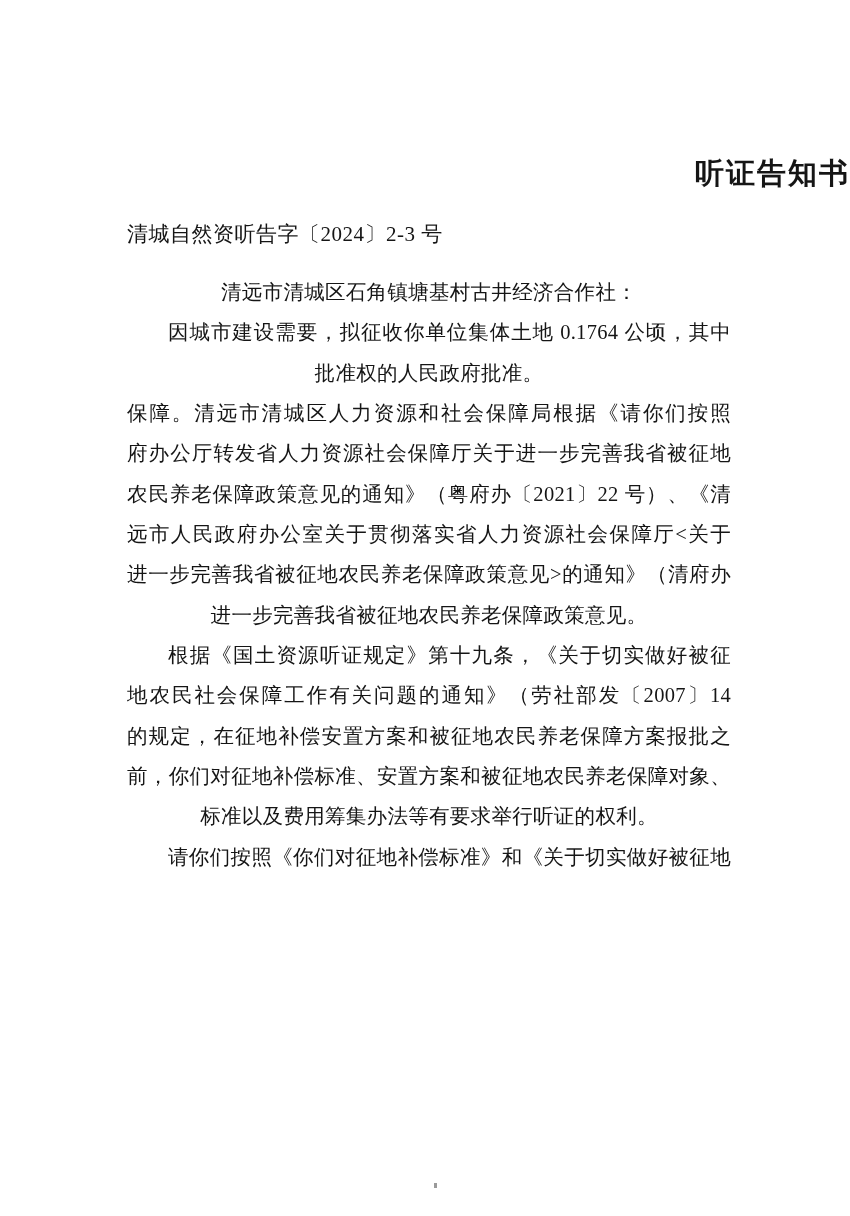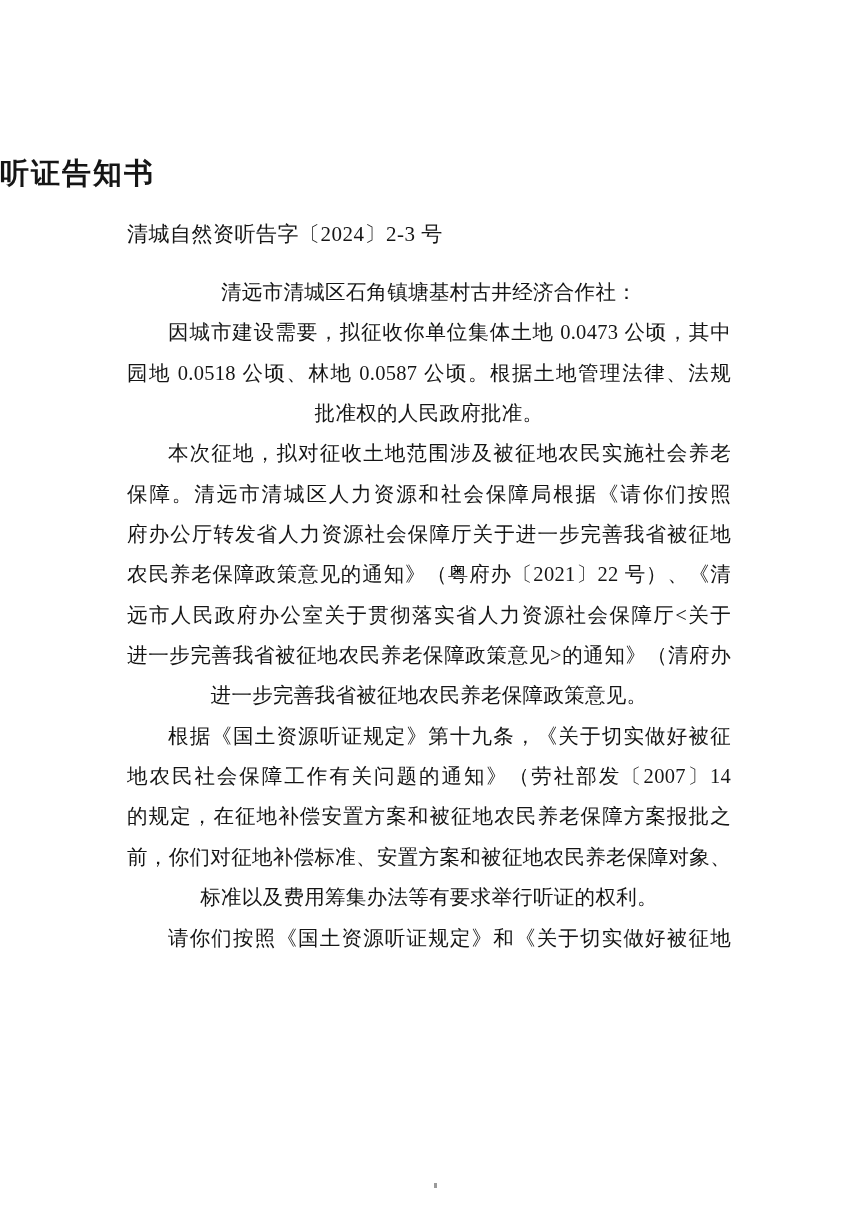--- a/index.html
+++ b/index.html
@@ -14,21 +14,21 @@
     background: #ffffff;
     overflow: hidden;
     font-family: "Liberation Serif", "DejaVu Serif", serif;
     color: #151515;
   }
   .doc-title {
     position: absolute;
     top: 155px;
     left: 0;
     width: 100%;
-    text-align: left;
+    text-align: right;
     font-size: 29px;
     font-weight: bold;
     letter-spacing: 2px;
     line-height: 36px;
   }
   .doc-number {
     position: absolute;
     top: 219px;
     left: 127px;
     width: 600px;
@@ -71,33 +71,31 @@
 <body>
 
 <div class="page">
 
   <div class="doc-title">听证告知书</div>
 
   <div class="doc-number">清城自然资听告字〔2024〕2-3 号</div>
 
   <div class="body-text">
     <div class="line">清远市清城区石角镇塘基村古井经济合作社：</div>
-    <div class="line indent fill">因城市建设需要，拟征收你单位集体土地 0.0473 公顷，其中</div>
-    <div class="line fill">园地 0.0518 公顷、林地 0.0587 公顷。根据土地管理法律、法规</div>
+    <div class="line indent fill">因城市建设需要，拟征收你单位集体土地 0.1764 公顷，其中</div>
     <div class="line">批准权的人民政府批准。</div>
-    <div class="line indent fill">本次征地，拟对征收土地范围涉及被征地农民实施社会养老</div>
     <div class="line fill">保障。清远市清城区人力资源和社会保障局根据《请你们按照</div>
     <div class="line fill">府办公厅转发省人力资源社会保障厅关于进一步完善我省被征地</div>
     <div class="line fill">农民养老保障政策意见的通知》（粤府办〔2021〕22 号）、《清</div>
     <div class="line fill">远市人民政府办公室关于贯彻落实省人力资源社会保障厅&lt;关于</div>
     <div class="line fill">进一步完善我省被征地农民养老保障政策意见&gt;的通知》（清府办</div>
     <div class="line">进一步完善我省被征地农民养老保障政策意见。</div>
     <div class="line indent fill">根据《国土资源听证规定》第十九条，《关于切实做好被征</div>
     <div class="line fill">地农民社会保障工作有关问题的通知》（劳社部发〔2007〕14 号）</div>
     <div class="line fill">的规定，在征地补偿安置方案和被征地农民养老保障方案报批之</div>
     <div class="line fill">前，你们对征地补偿标准、安置方案和被征地农民养老保障对象、</div>
     <div class="line">标准以及费用筹集办法等有要求举行听证的权利。</div>
-    <div class="line indent fill">请你们按照《国土资源听证规定》和《关于切实做好被征地</div>
+    <div class="line indent fill">请你们按照《你们对征地补偿标准》和《关于切实做好被征地</div>
   </div>
 
   <div class="speck"></div>
 
 </div>
 
 </body></html>

